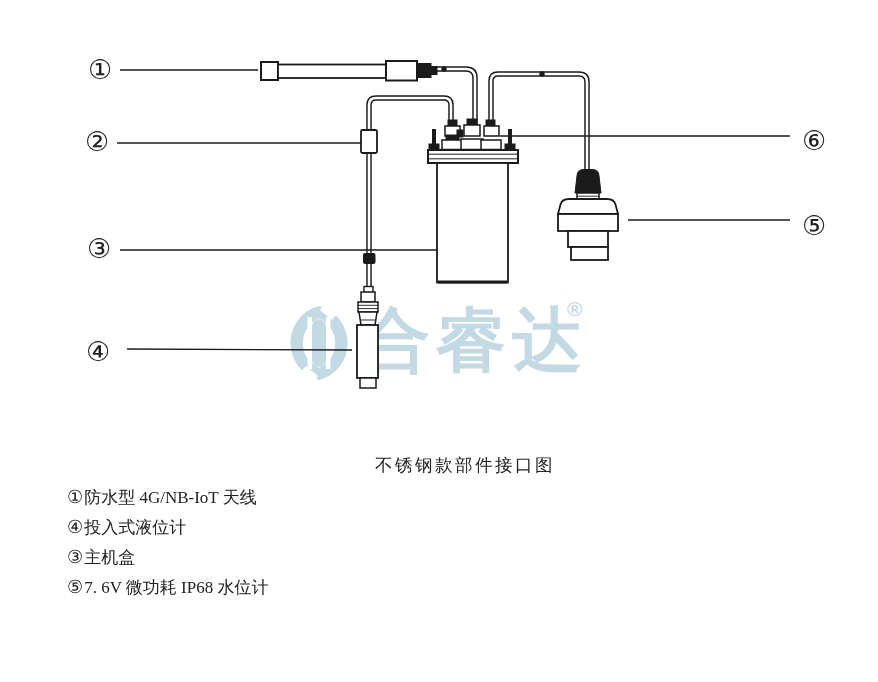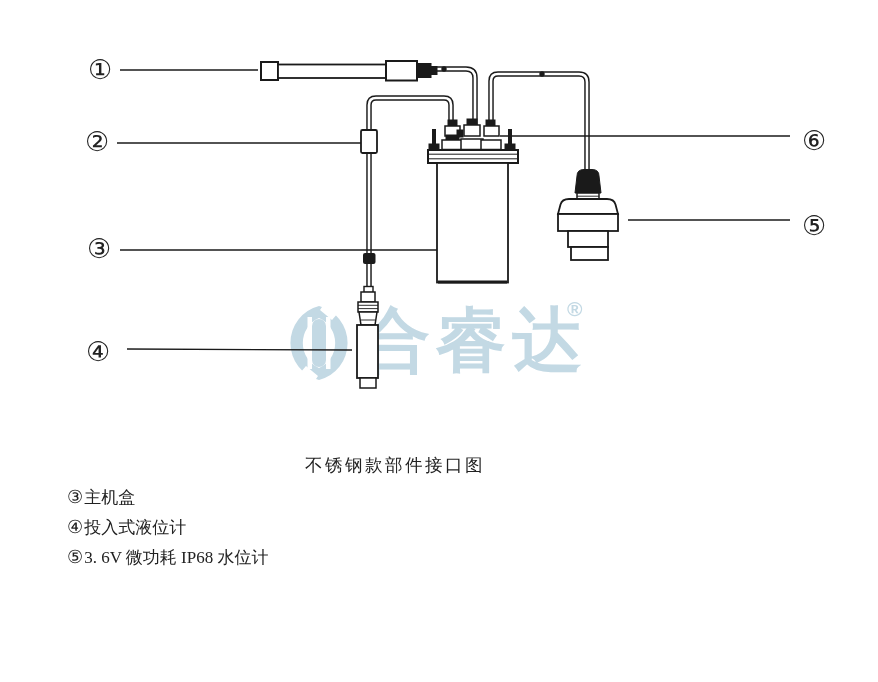--- a/index.html
+++ b/index.html
@@ -12,21 +12,21 @@
   .wm-brand{left:360px;top:303px;font-size:70px;font-weight:600;letter-spacing:6px;line-height:1.08;
             font-family:"Liberation Serif","DejaVu Serif",serif;}
   .wm-reg{left:567px;top:297px;font-size:21px;font-weight:600;}
   .wm-logo{left:281px;top:304px;width:76px;height:78px;}
   
   .art{position:absolute;left:0;top:0;z-index:1;}
   
   .co{position:absolute;z-index:2;width:32px;height:30px;text-align:center;
       font-size:27px;line-height:30px;color:#222;}
   
-  .caption{position:absolute;z-index:2;left:305px;top:453px;width:320px;text-align:left;
+  .caption{position:absolute;z-index:2;left:305px;top:453px;width:320px;text-align:center;
            font-size:17.5px;letter-spacing:2.5px;color:#222;
            font-family:"Liberation Serif","DejaVu Serif",serif;}
   .legend{position:absolute;z-index:2;left:67px;top:482px;}
   .legend-row{height:30px;line-height:30px;font-size:17px;color:#222;white-space:nowrap;
               font-family:"Liberation Serif","DejaVu Serif",serif;}
   .legend-row .num{font-size:18px;margin-right:1px;}
 </style>
 </head>
 <body>
 
@@ -147,18 +147,19 @@
   <div class="co" style="left:84px;top:55px">①</div>
   <div class="co" style="left:81px;top:127px">②</div>
   <div class="co" style="left:83px;top:234px">③</div>
   <div class="co" style="left:82px;top:337px">④</div>
   <div class="co" style="left:798px;top:211px">⑤</div>
   <div class="co" style="left:798px;top:126px">⑥</div>
 
   <div class="caption">不锈钢款部件接口图</div>
 
   <div class="legend">
+    <div class="legend-row"><span class="num">①</span><span>防水型 4G/NB-IoT 天线</span></div>
+    <div class="legend-row"><span class="num">④</span><span>投入式液位计</span></div>
     <div class="legend-row"><span class="num">③</span><span>主机盒</span></div>
-    <div class="legend-row"><span class="num">④</span><span>投入式液位计</span></div>
-    <div class="legend-row"><span class="num">⑤</span><span>3. 6V 微功耗 IP68 水位计</span></div>
+    <div class="legend-row"><span class="num">⑤</span><span>7. 6V 微功耗 IP68 水位计</span></div>
   </div>
 
 </div>
 
 </body></html>

